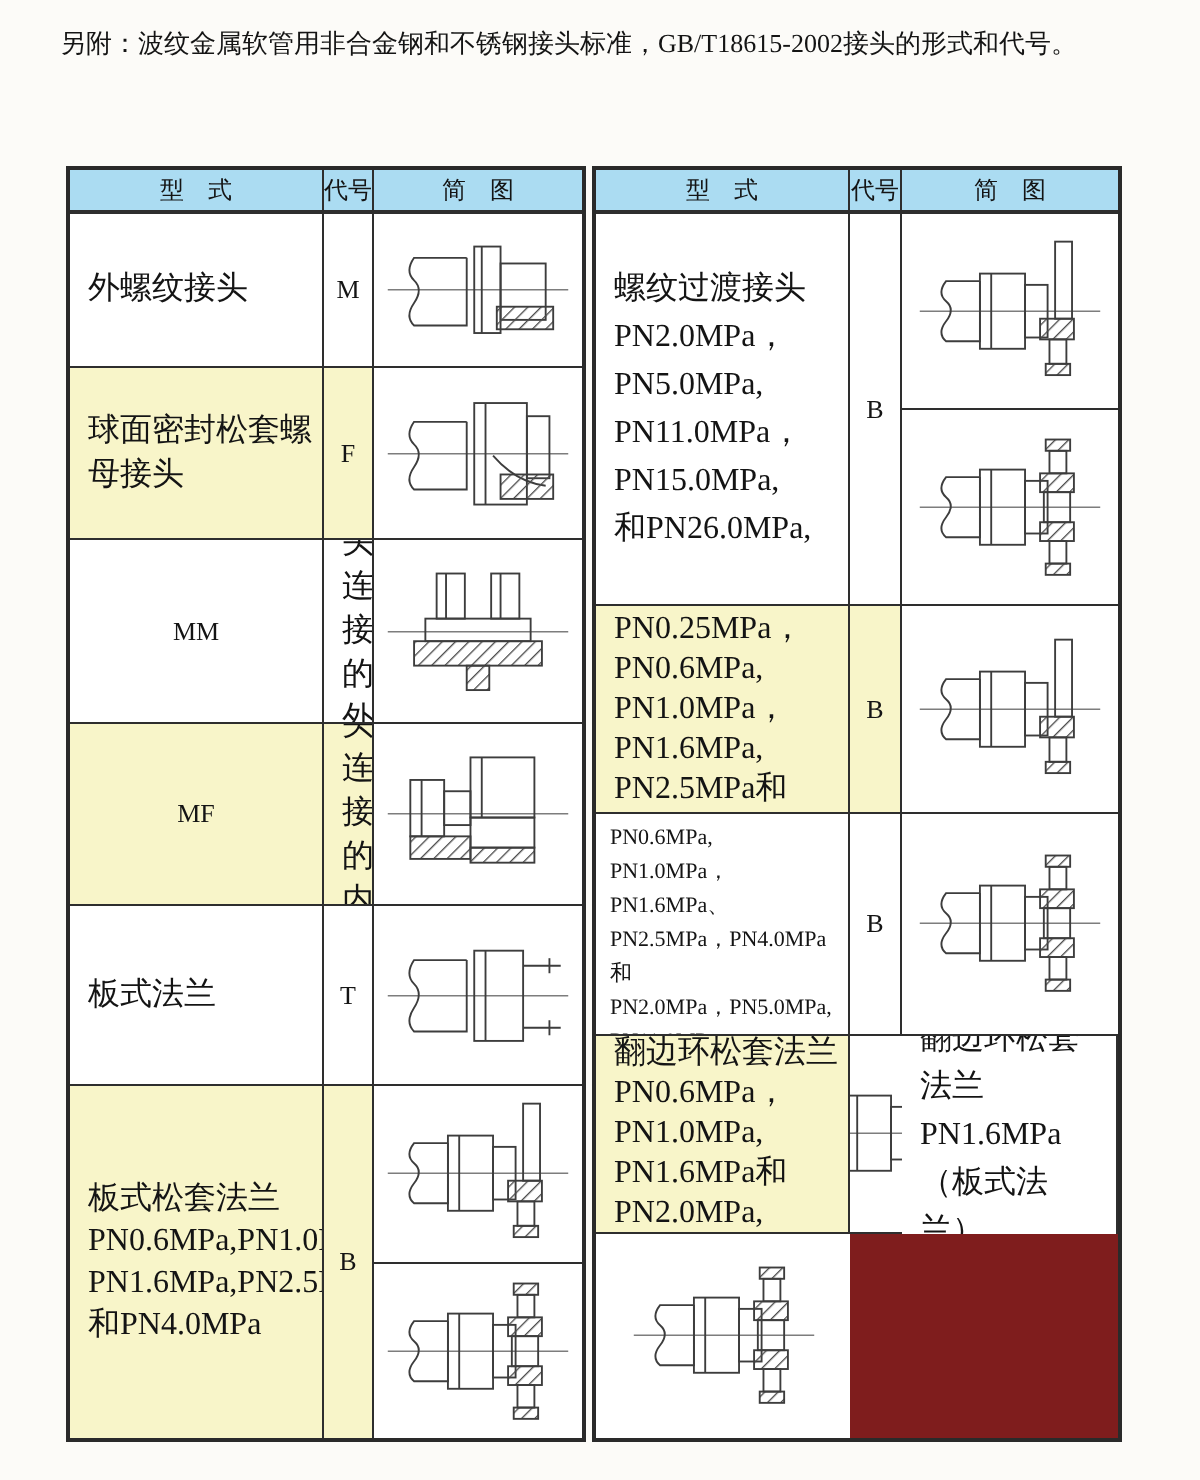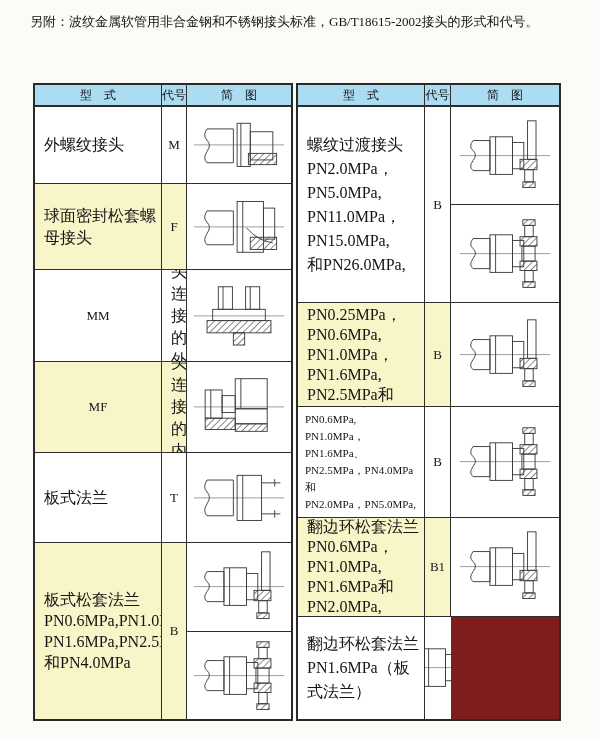--- a/index.html
+++ b/index.html
@@ -269,21 +269,20 @@
               <rect x="66" y="48" width="18" height="10" fill="url(#hatch)"></rect>
               <rect x="71" y="58" width="9" height="12" fill="none"></rect>
               <rect x="69" y="70" width="13" height="6" fill="url(#hatch)"></rect>
             </svg>
           </div>
       </div>
 
       <div class="c type hl lh20">翻边环松套法兰
 PN0.6MPa，PN1.0MPa,
 PN1.6MPa和PN2.0MPa,</div>
-      <div class="c code hl">B1</div>
       <div class="c diag colend">
         <div>
             <svg class="dsvg" viewBox="0 0 100 80" xmlns="http://www.w3.org/2000/svg">
               <line class="cl" x1="2" y1="40" x2="98" y2="40"></line>
               <path fill="none" d="M34,24 H16 q-5,6.3999999999999995 0,10.666666666666666 t0,10.666666666666666 t0,10.666666666666666 H34 V24"></path>
               <rect x="34" y="20" width="24" height="40" fill="none"></rect>
               <line x1="40" y1="20" x2="40" y2="60"></line>
               <rect x="58" y="26" width="12" height="28" fill="none"></rect>
               <rect x="74" y="3" width="9" height="41" fill="none"></rect>
               <rect x="66" y="44" width="18" height="11" fill="url(#hatch)"></rect>

